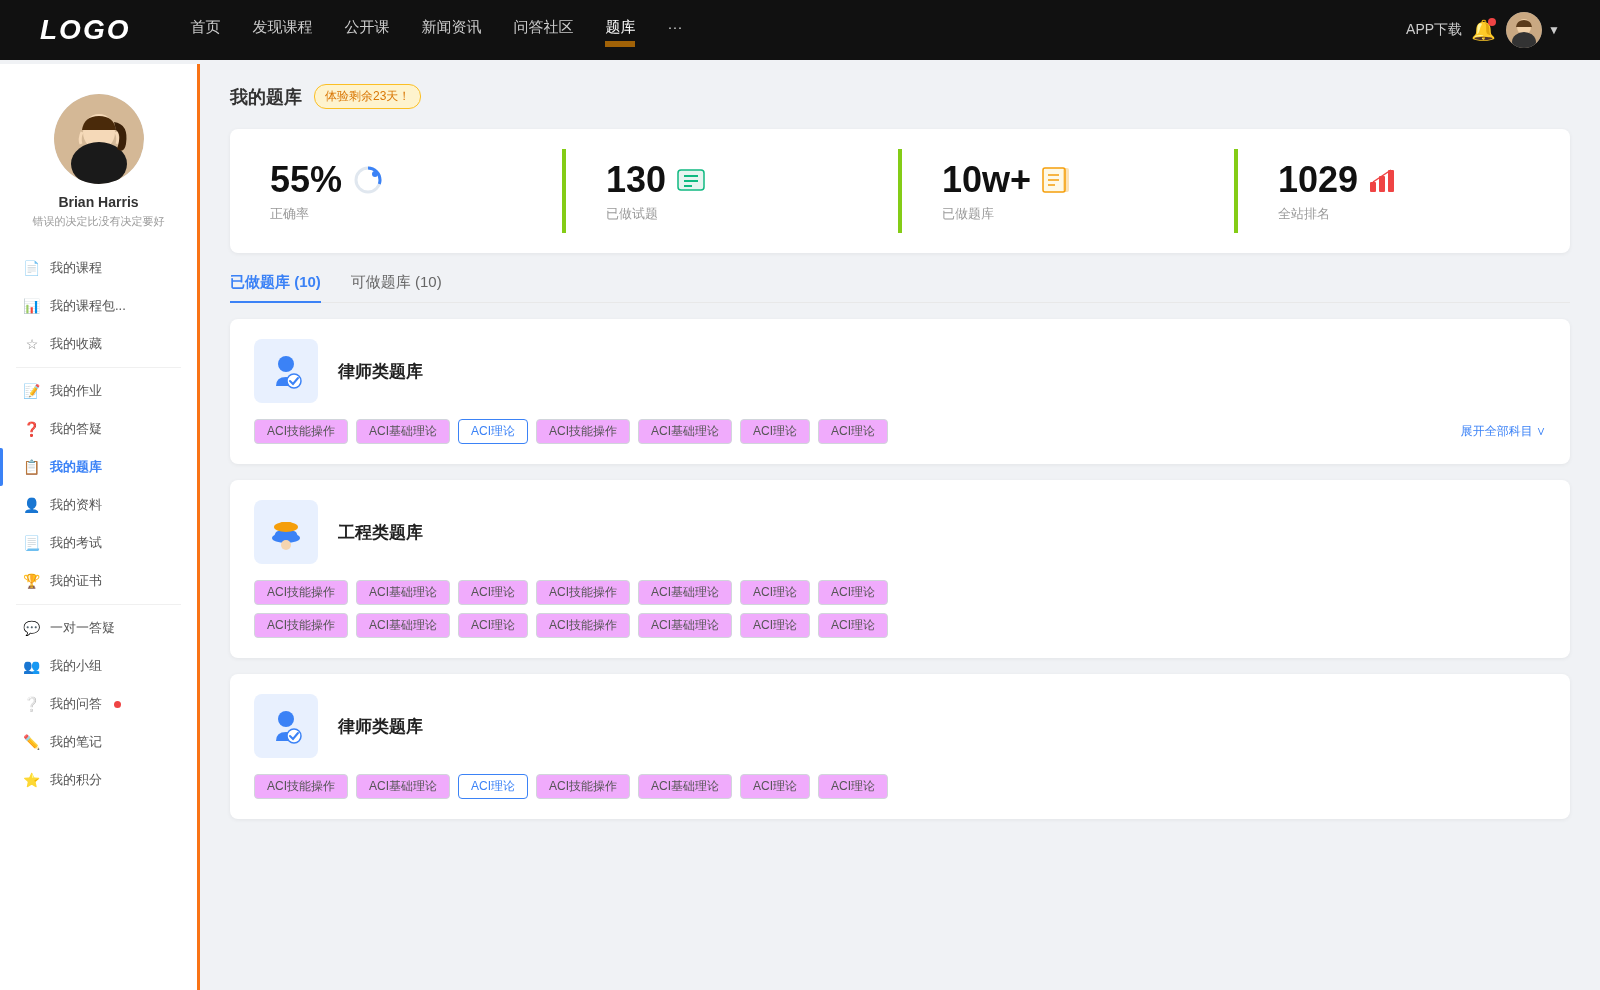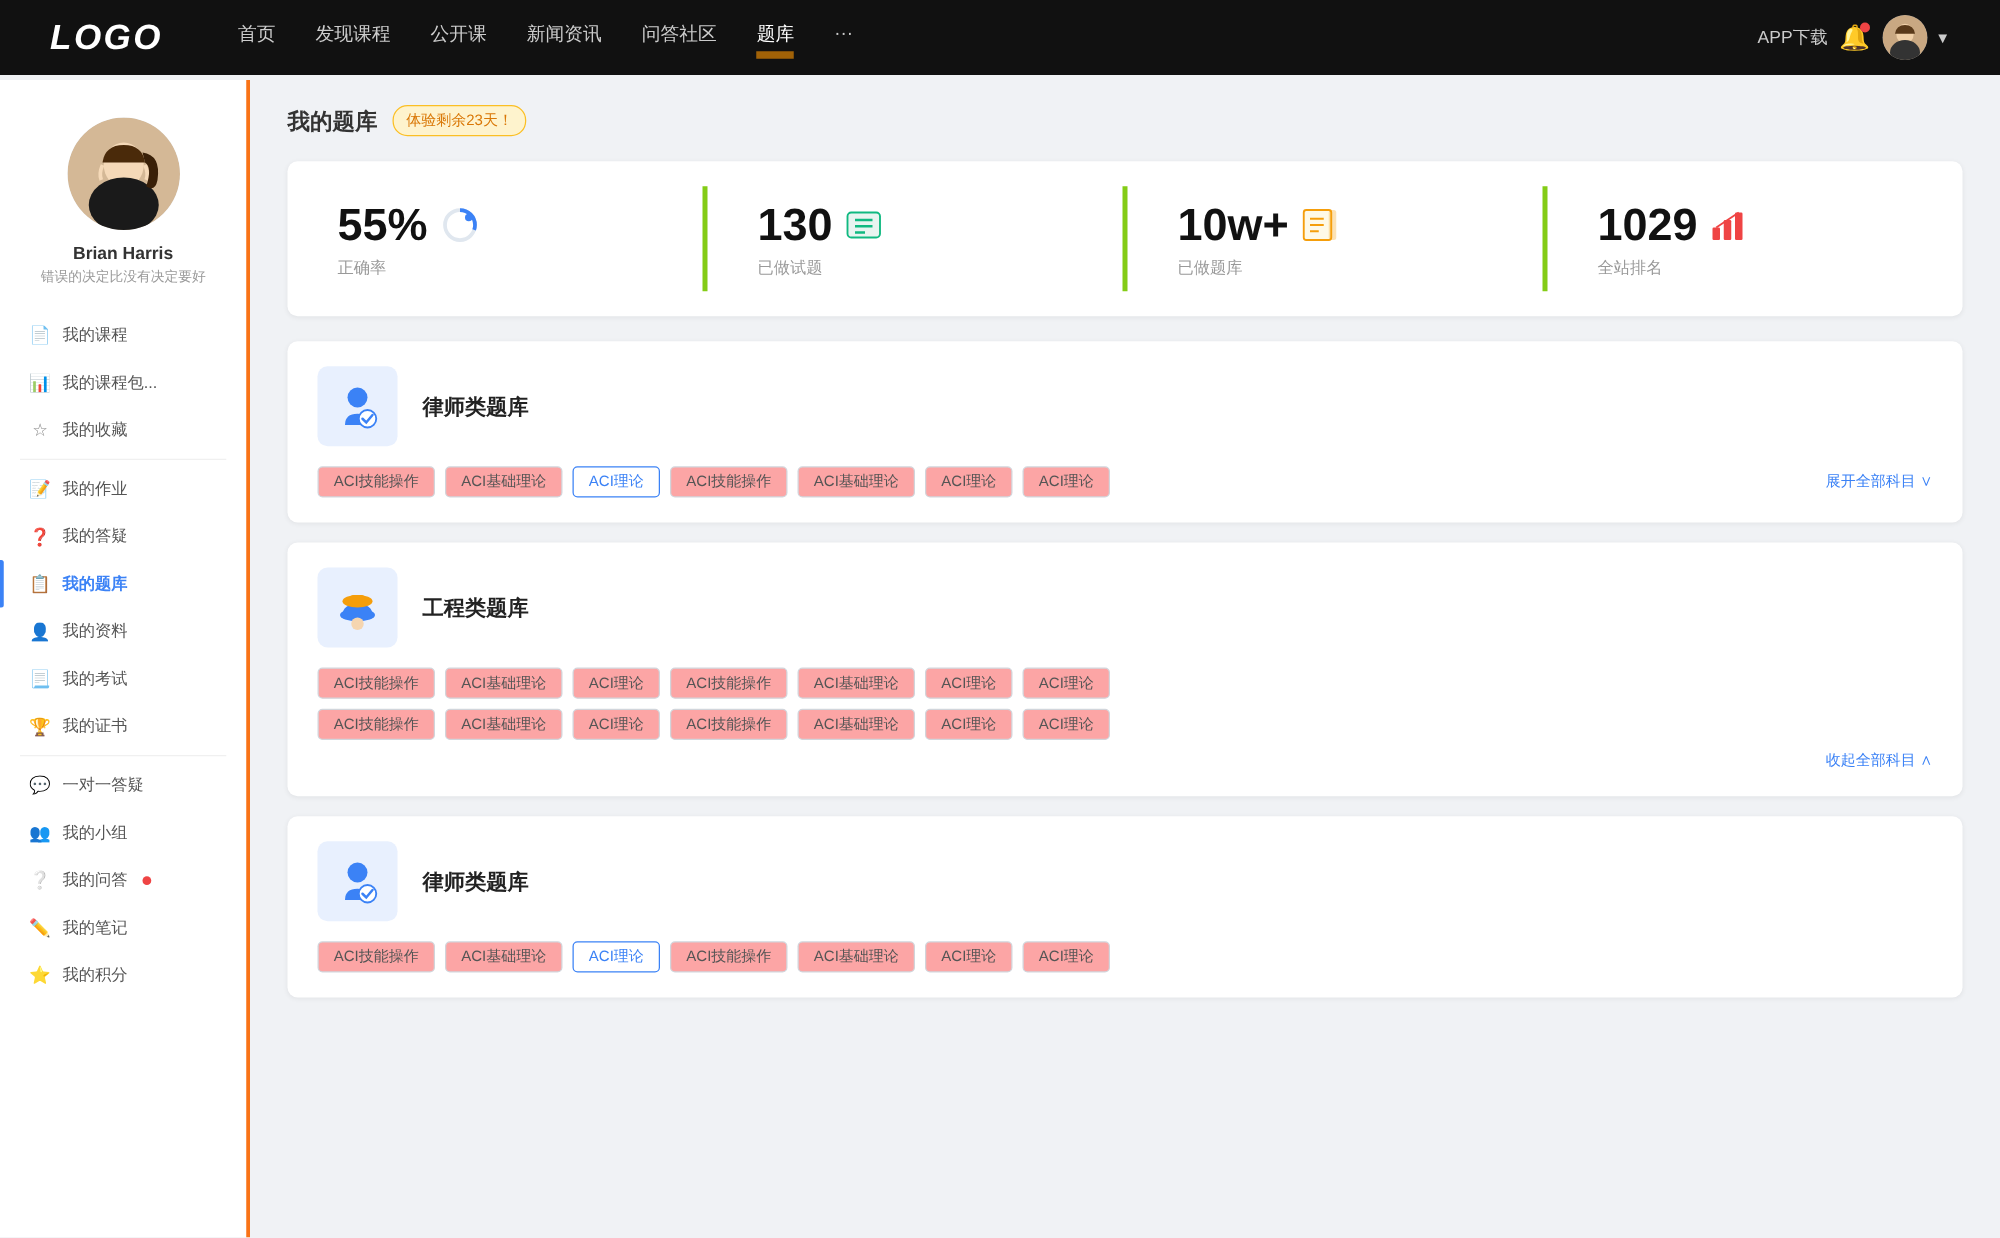--- a/index.html
+++ b/index.html
@@ -310,21 +310,21 @@
       gap: 8px;
       align-items: center;
     }
     .tag {
       border: 1px solid #d1d5db;
       border-radius: 4px;
       padding: 3px 12px;
       font-size: 12px;
       color: #555;
       cursor: pointer;
-      background: #fca5a5;
+      background: #f0abfc;
     }
     .tag.active {
       border-color: #3b82f6;
       color: #3b82f6;
       background: #fff;
     }
     .expand-btn {
       font-size: 12px;
       color: #3b82f6;
       cursor: pointer;
@@ -522,20 +522,24 @@
             <rect x="2" y="16" width="6" height="10" rx="1" fill="#ef4444"></rect>
             <rect x="11" y="10" width="6" height="16" rx="1" fill="#ef4444"></rect>
             <rect x="20" y="4" width="6" height="22" rx="1" fill="#ef4444"></rect>
             <polyline points="5,16 14,10 23,4" stroke="#ef4444" stroke-width="1.5" fill="none"></polyline>
           </svg>
         </div>
         <span class="stat-label">全站排名</span>
       </div>
     </div>
 
+    <div class="tabs-row">
+      <div class="tab-item active">已做题库 (10)</div>
+      <div class="tab-item">可做题库 (10)</div>
+    </div>
 
     <div class="bank-card">
       <div class="bank-card-header">
         <div class="bank-icon">
           <svg width="40" height="40" viewBox="0 0 40 40" xmlns="http://www.w3.org/2000/svg">
             <circle cx="20" cy="13" r="8" fill="#3b82f6"></circle>
             <path d="M10 35 Q10 26 20 26 Q30 26 30 35" fill="#3b82f6"></path>
             <circle cx="28" cy="30" r="7" fill="#fff" stroke="#3b82f6" stroke-width="1.5"></circle>
             <path d="M24 30 L27 33 L32 27" stroke="#3b82f6" stroke-width="2" fill="none" stroke-linecap="round"></path>
           </svg>
@@ -580,21 +584,20 @@
       </div>
       <div class="tags-row-2">
         <span class="tag">ACI技能操作</span>
         <span class="tag">ACI基础理论</span>
         <span class="tag">ACI理论</span>
         <span class="tag">ACI技能操作</span>
         <span class="tag">ACI基础理论</span>
         <span class="tag">ACI理论</span>
         <span class="tag">ACI理论</span>
       </div>
-      <div class="collapse-btn">收起全部科目 ∧</div>
     </div>
 
     <div class="bank-card">
       <div class="bank-card-header">
         <div class="bank-icon">
           <svg width="40" height="40" viewBox="0 0 40 40" xmlns="http://www.w3.org/2000/svg">
             <circle cx="20" cy="13" r="8" fill="#3b82f6"></circle>
             <path d="M10 35 Q10 26 20 26 Q30 26 30 35" fill="#3b82f6"></path>
             <circle cx="28" cy="30" r="7" fill="#fff" stroke="#3b82f6" stroke-width="1.5"></circle>
             <path d="M24 30 L27 33 L32 27" stroke="#3b82f6" stroke-width="2" fill="none" stroke-linecap="round"></path>

